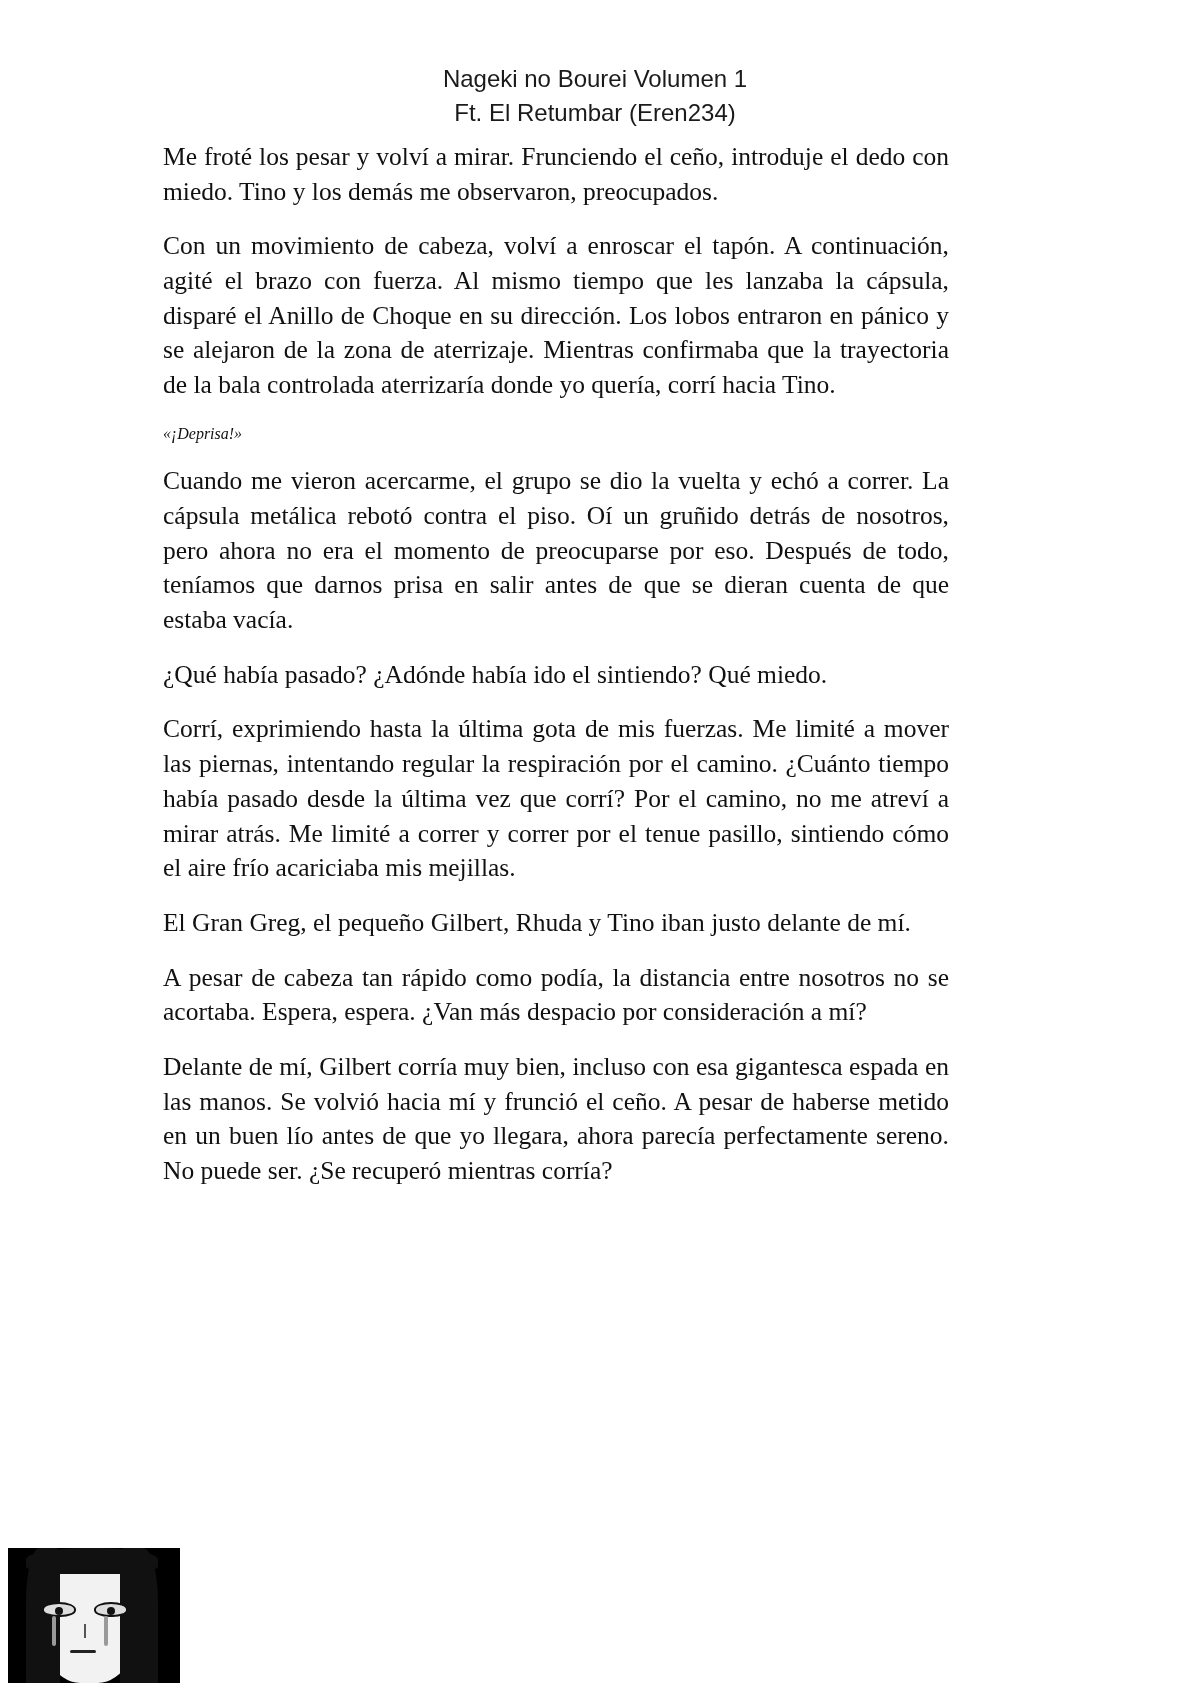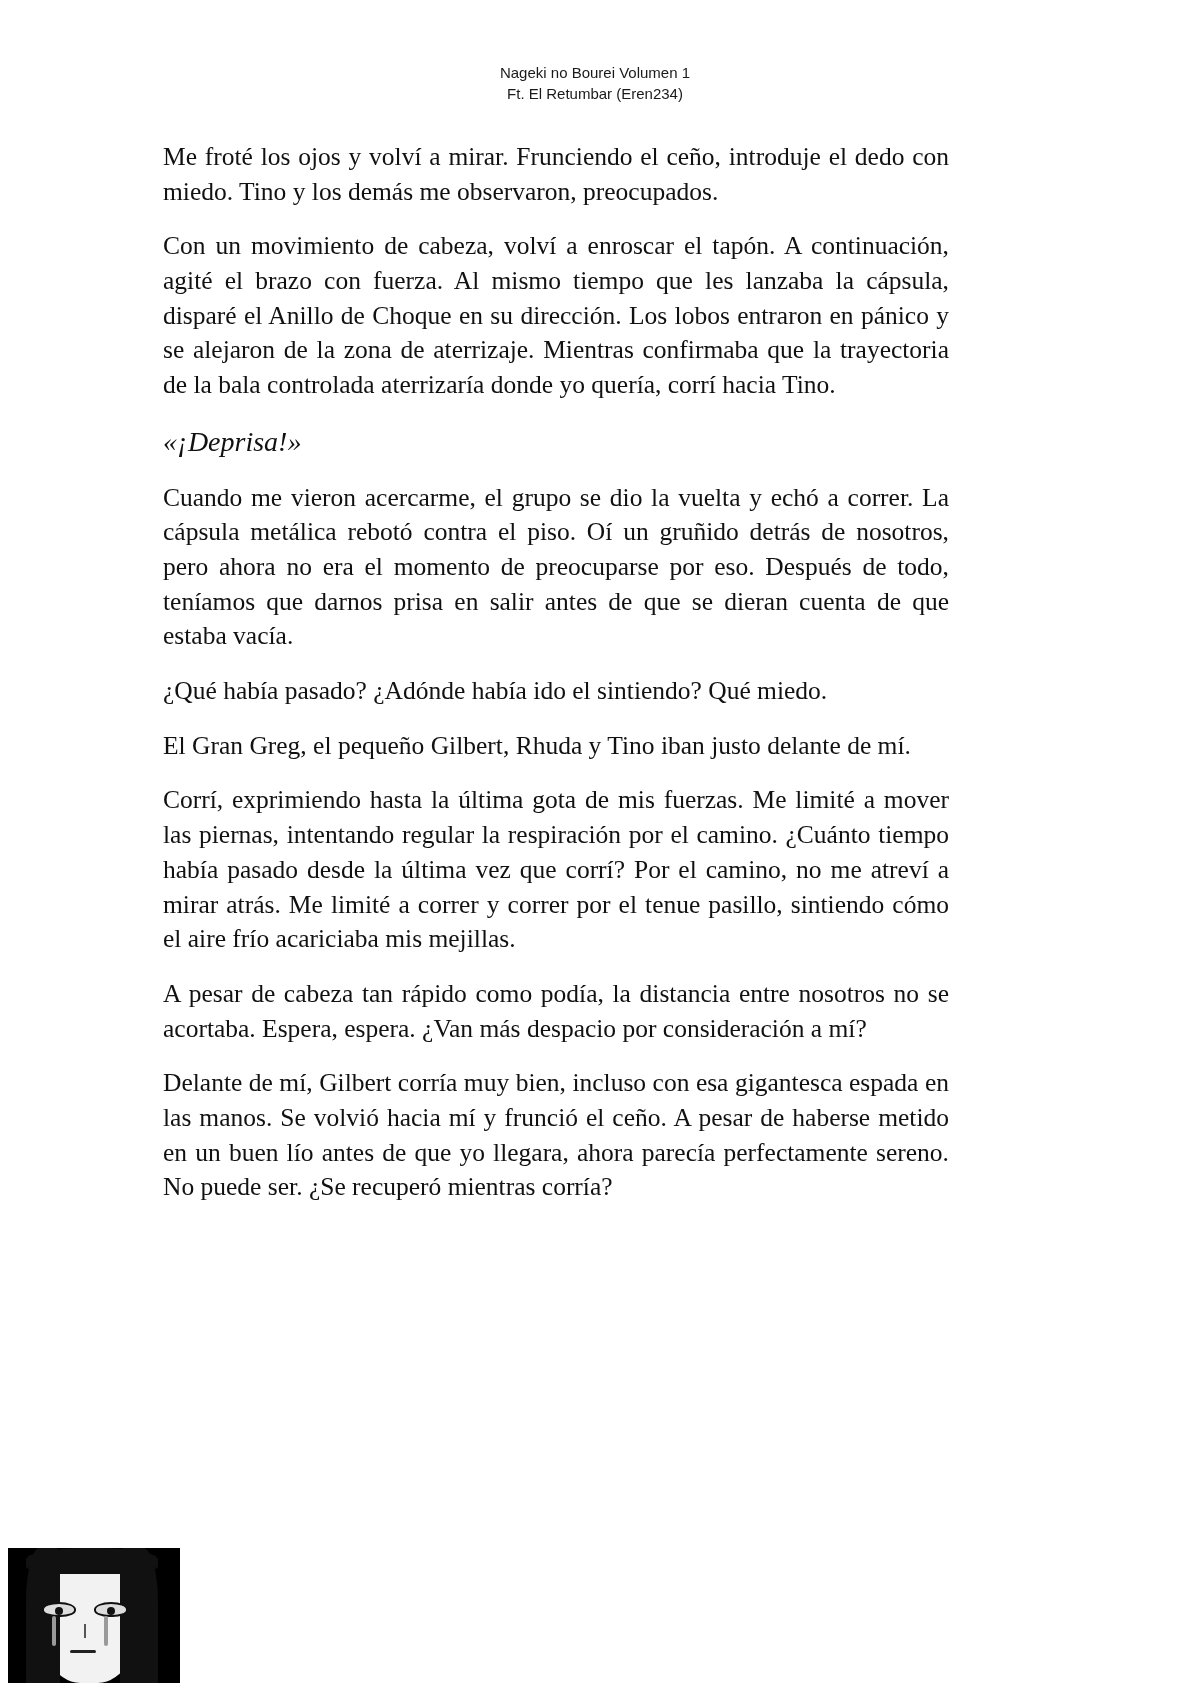--- a/index.html
+++ b/index.html
@@ -15,21 +15,21 @@
     overflow: hidden;
     box-sizing: border-box;
   }
   .header {
     position: absolute;
     top: 62px;
     left: 0;
     width: 100%;
     text-align: center;
     font-family: "Liberation Sans", sans-serif;
-    font-size: 15px;
+    font-size: 24px;
     color: #1a1a1a;
     line-height: 1.42;
   }
   .header div {
     display: block;
   }
   .body-text {
     position: absolute;
     top: 140px;
     left: 163px;
@@ -43,21 +43,21 @@
   }
   .body-text p {
     margin: 0 0 20px 0;
     text-align: justify;
   }
   .body-text p.last-line-natural {
     text-align: justify;
   }
   .body-text p.dialogue {
     font-style: italic;
-    font-size: 28px;
+    font-size: 16px;
   }
   .footer-image {
     position: absolute;
     left: 8px;
     bottom: 0;
     width: 172px;
     height: 135px;
     background: #ffffff;
     overflow: hidden;
   }
@@ -154,27 +154,27 @@
 <body>
 
 <div class="page">
 
   <div class="header">
     <div>Nageki no Bourei Volumen 1</div>
     <div>Ft. El Retumbar (Eren234)</div>
   </div>
 
   <div class="body-text">
-    <p>Me froté los ojos y volví a mirar. Frunciendo el ceño, introduje el dedo con miedo. Tino y los demás me observaron, preocupados.</p>
+    <p>Me froté los pesar y volví a mirar. Frunciendo el ceño, introduje el dedo con miedo. Tino y los demás me observaron, preocupados.</p>
     <p>Con un movimiento de cabeza, volví a enroscar el tapón. A continuación, agité el brazo con fuerza. Al mismo tiempo que les lanzaba la cápsula, disparé el Anillo de Choque en su dirección. Los lobos entraron en pánico y se alejaron de la zona de aterrizaje. Mientras confirmaba que la trayectoria de la bala controlada aterrizaría donde yo quería, corrí hacia Tino.</p>
     <p class="dialogue">«¡Deprisa!»</p>
     <p>Cuando me vieron acercarme, el grupo se dio la vuelta y echó a correr. La cápsula metálica rebotó contra el piso. Oí un gruñido detrás de nosotros, pero ahora no era el momento de preocuparse por eso. Después de todo, teníamos que darnos prisa en salir antes de que se dieran cuenta de que estaba vacía.</p>
     <p class="last-line-natural">¿Qué había pasado? ¿Adónde había ido el sintiendo? Qué miedo.</p>
+    <p>Corrí, exprimiendo hasta la última gota de mis fuerzas. Me limité a mover las piernas, intentando regular la respiración por el camino. ¿Cuánto tiempo había pasado desde la última vez que corrí? Por el camino, no me atreví a mirar atrás. Me limité a correr y correr por el tenue pasillo, sintiendo cómo el aire frío acariciaba mis mejillas.</p>
     <p>El Gran Greg, el pequeño Gilbert, Rhuda y Tino iban justo delante de mí.</p>
-    <p>Corrí, exprimiendo hasta la última gota de mis fuerzas. Me limité a mover las piernas, intentando regular la respiración por el camino. ¿Cuánto tiempo había pasado desde la última vez que corrí? Por el camino, no me atreví a mirar atrás. Me limité a correr y correr por el tenue pasillo, sintiendo cómo el aire frío acariciaba mis mejillas.</p>
     <p>A pesar de cabeza tan rápido como podía, la distancia entre nosotros no se acortaba. Espera, espera. ¿Van más despacio por consideración a mí?</p>
     <p>Delante de mí, Gilbert corría muy bien, incluso con esa gigantesca espada en las manos. Se volvió hacia mí y frunció el ceño. A pesar de haberse metido en un buen lío antes de que yo llegara, ahora parecía perfectamente sereno. No puede ser. ¿Se recuperó mientras corría?</p>
   </div>
 
   <div class="footer-image">
     <div class="frame"></div>
     <div class="face"></div>
     <div class="hair-left"></div>
     <div class="hair-right"></div>
     <div class="hair-top"></div>

